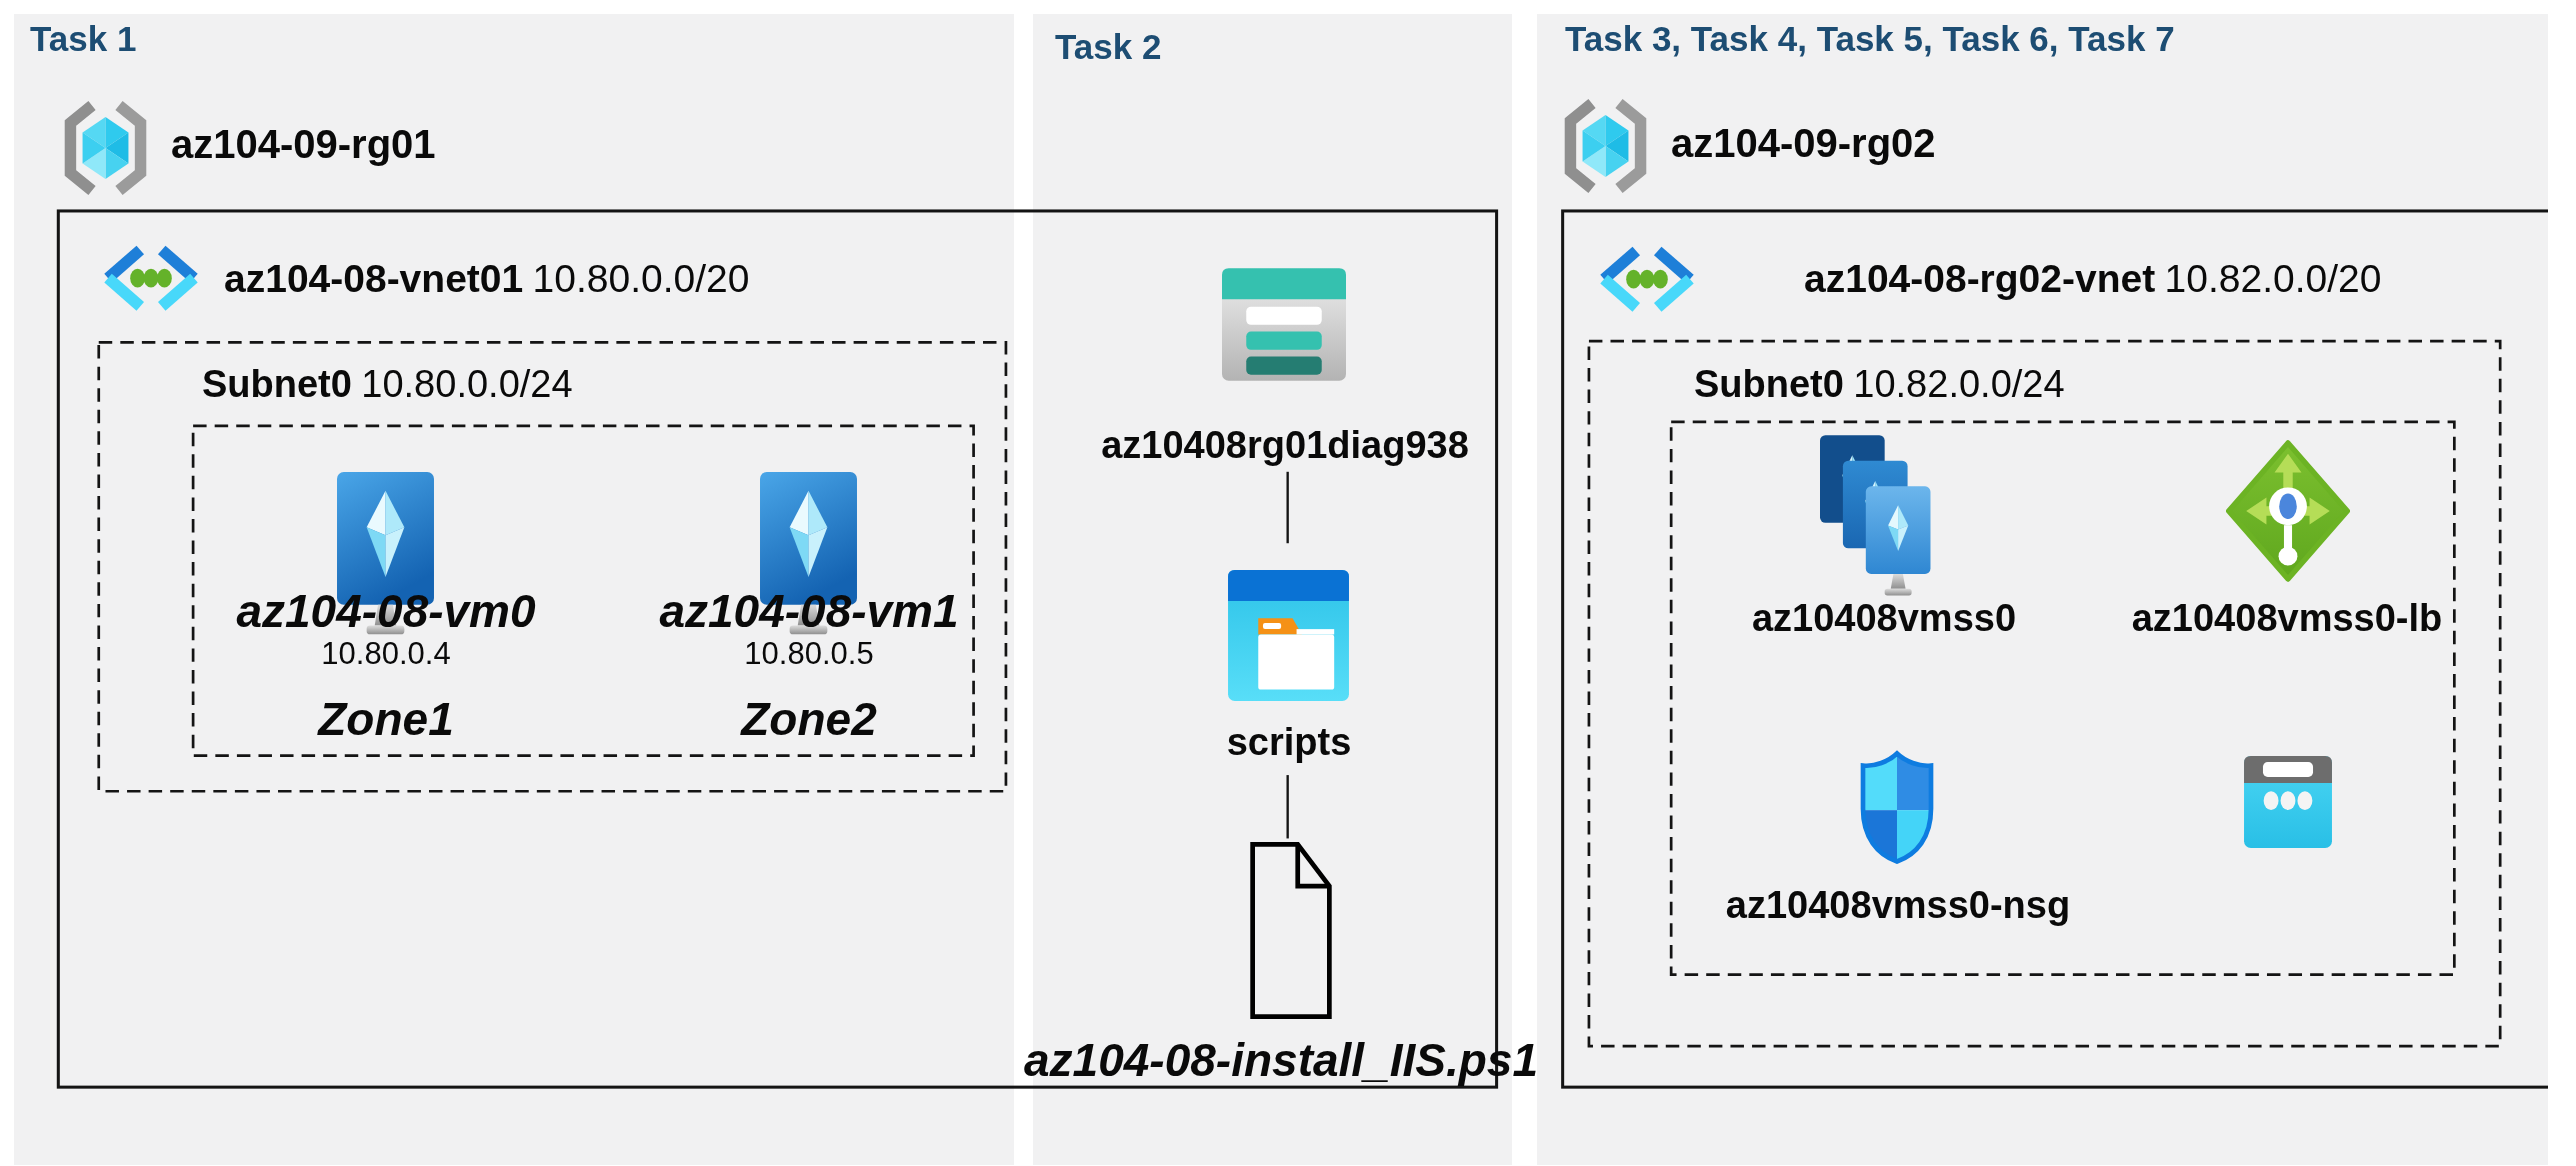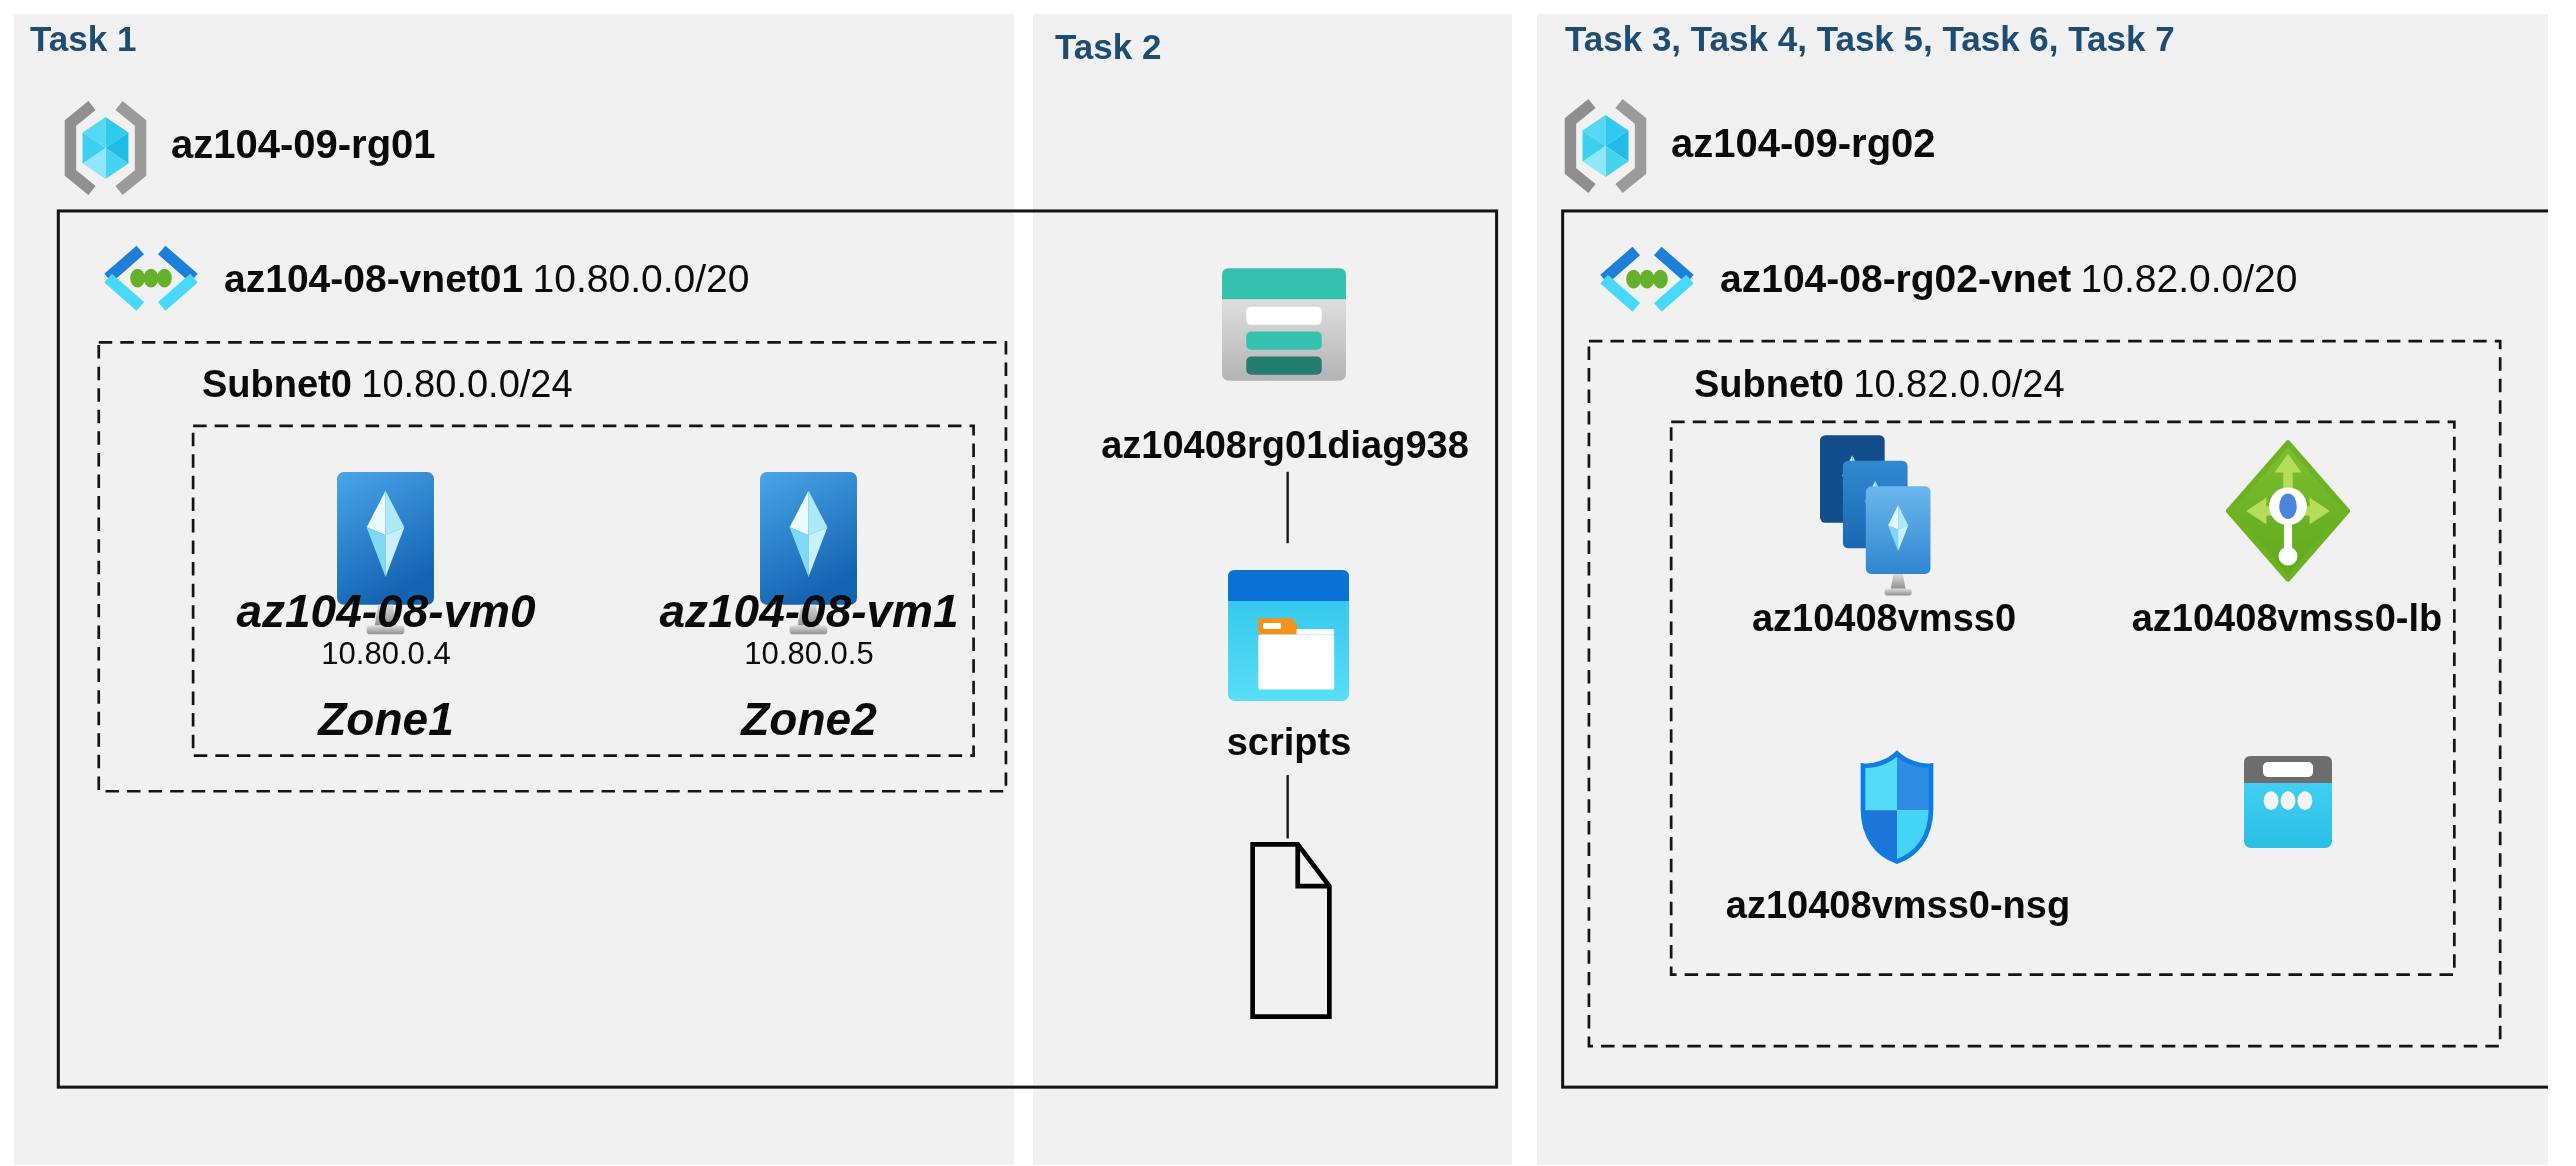--- a/index.html
+++ b/index.html
@@ -140,20 +140,21 @@
     <rect x="52" y="79" width="27" height="9" rx="3" fill="#ffffff"></rect>
     <rect x="102" y="88" width="56" height="8" fill="#ffffff"></rect>
     <rect x="45" y="96" width="113" height="82" rx="4" fill="#ffffff"></rect>
   </svg>
   <div class="lbl lb-center fs56 b" style="left:1289px;top:742px;">scripts</div>
 
   <svg class="icon" style="left:1249px;top:841px;width:84px;height:179px;" viewBox="0 0 124 266">
     <path d="M5,5 H72 L119,67 V261 H5 Z" fill="none" stroke="#000000" stroke-width="7"></path>
     <path d="M72,5 V67 H119" fill="none" stroke="#000000" stroke-width="7"></path>
   </svg>
+  <div class="lbl lb-center fs54 b" style="left:1281px;top:1060px;">az104-08-install_IIS.ps1</div>
 
   <div class="task-header" style="left:1565px;top:19px;">Task 3, Task 4, Task 5, Task 6, Task 7</div>
 
   <svg class="icon" style="left:1561px;top:98px;width:89px;height:96px;" viewBox="0 0 132 142">
     <path d="M46,8 L14,34 L14,108 L46,134" fill="none" stroke="#8f8f8f" stroke-width="17"></path>
     <path d="M86,8 L118,34 L118,108 L86,134" fill="none" stroke="#9b9b9b" stroke-width="17"></path>
     <polygon points="66,25 32,48 66,71" fill="#55d8f3"></polygon>
     <polygon points="66,25 100,48 66,71" fill="#2fcaee"></polygon>
     <polygon points="100,48 100,94 66,71" fill="#1fbce6"></polygon>
     <polygon points="66,117 100,94 66,71" fill="#47d2f0"></polygon>
@@ -164,21 +165,21 @@
 
   <svg class="icon" style="left:1596px;top:244px;width:102px;height:71px;" viewBox="0 0 152 105">
     <path d="M60,10 L12,52" stroke="#1e7fd8" stroke-width="17" fill="none"></path>
     <path d="M12,52 L60,94" stroke="#48d8fa" stroke-width="17" fill="none"></path>
     <path d="M92,10 L140,52" stroke="#1e7fd8" stroke-width="17" fill="none"></path>
     <path d="M140,52 L92,94" stroke="#48d8fa" stroke-width="17" fill="none"></path>
     <ellipse cx="56" cy="52" rx="11" ry="14" fill="#64b22a"></ellipse>
     <ellipse cx="76" cy="52" rx="11" ry="14" fill="#64b22a"></ellipse>
     <ellipse cx="96" cy="52" rx="11" ry="14" fill="#64b22a"></ellipse>
   </svg>
-  <div class="lbl lb-left fs58" style="left:1720px;top:279px;">
+  <div class="lbl lb-left fs58" style="left:1804px;top:279px;">
     <span class="b">az104-08-rg02-vnet</span><span class="r">10.82.0.0/20</span>
   </div>
 
   <div class="lbl lb-left fs56" style="left:1694px;top:384px;">
     <span class="b">Subnet0</span><span class="r">10.82.0.0/24</span>
   </div>
 
   <svg class="icon" style="left:1820px;top:435px;width:128px;height:162px;" viewBox="0 0 190 240">
     <defs>
       <linearGradient id="msM" x1="0" y1="0" x2="0" y2="1">

